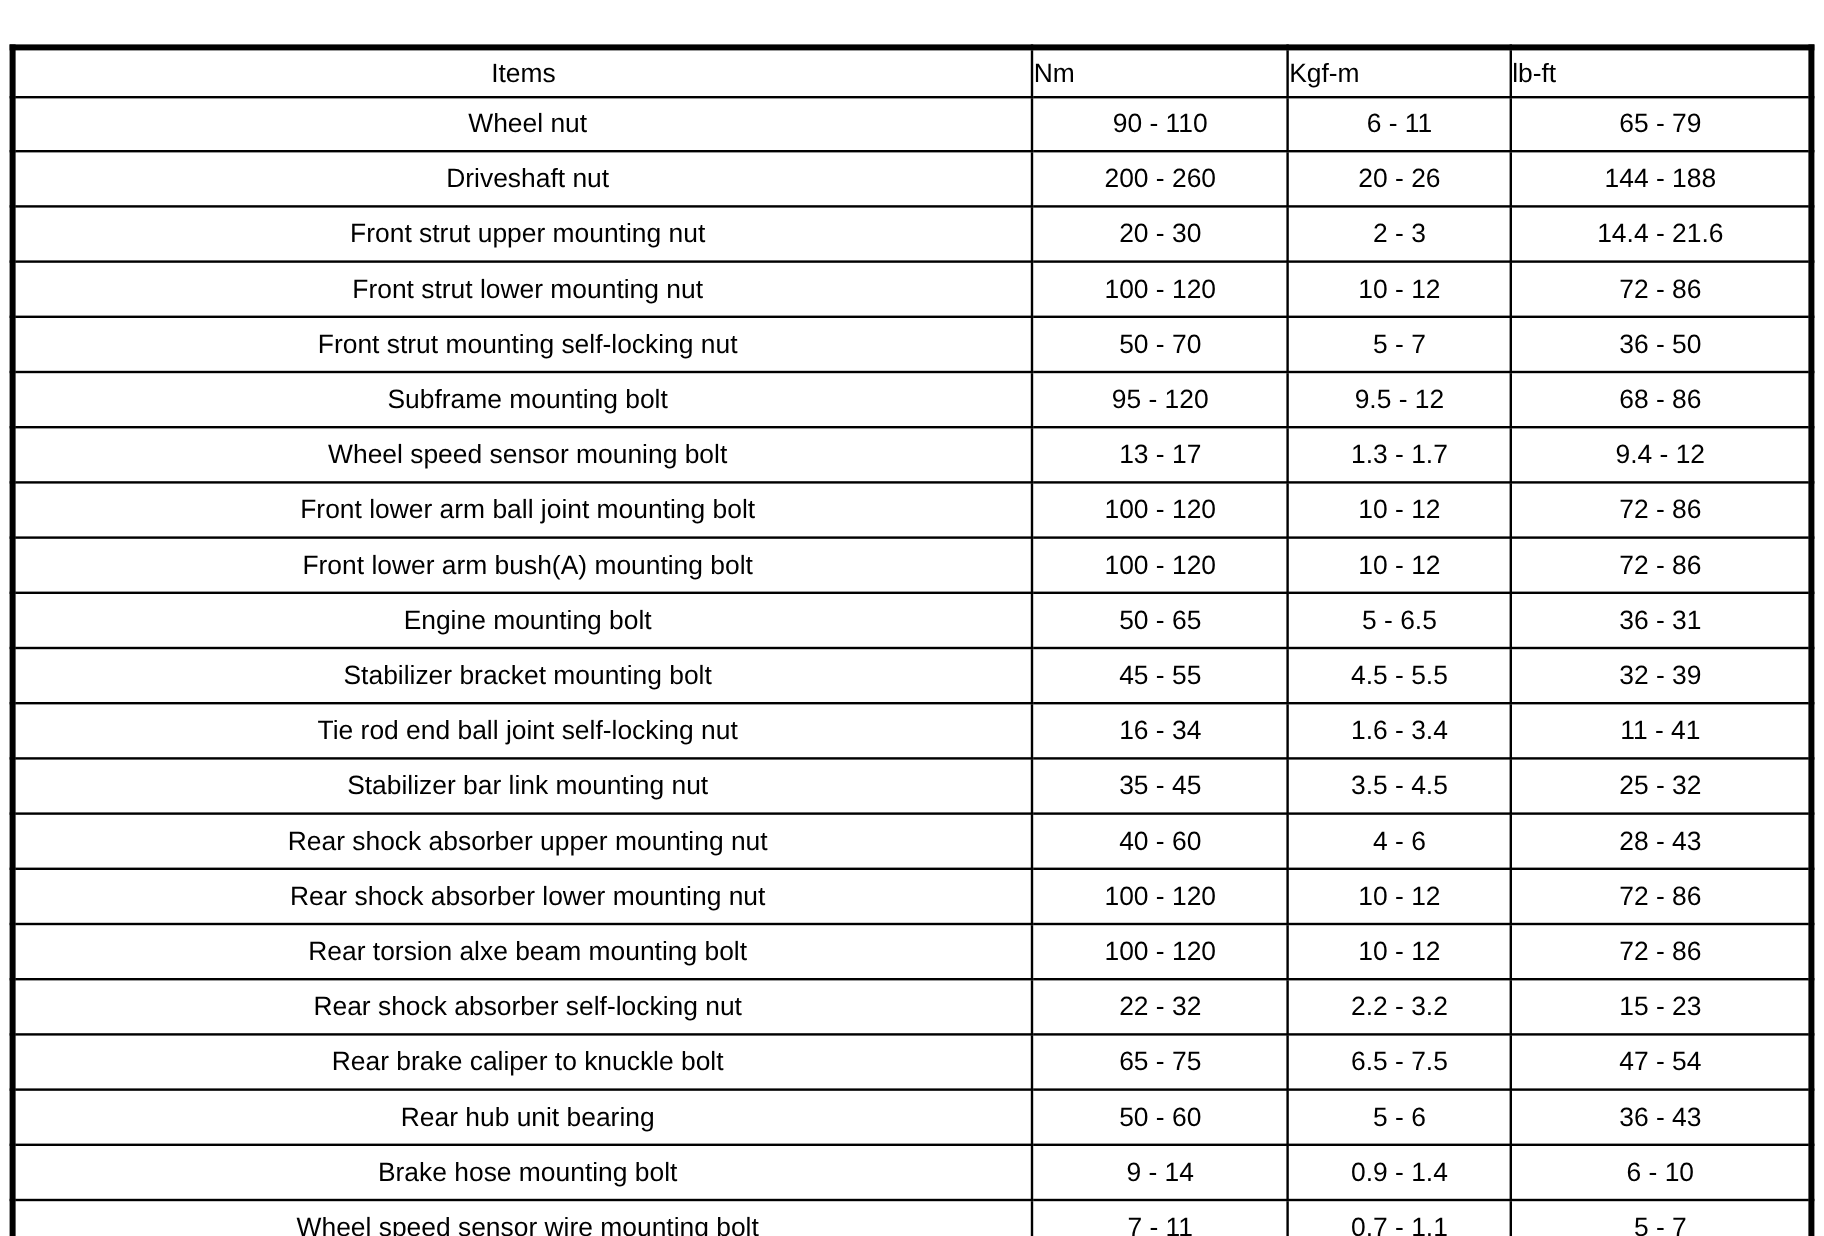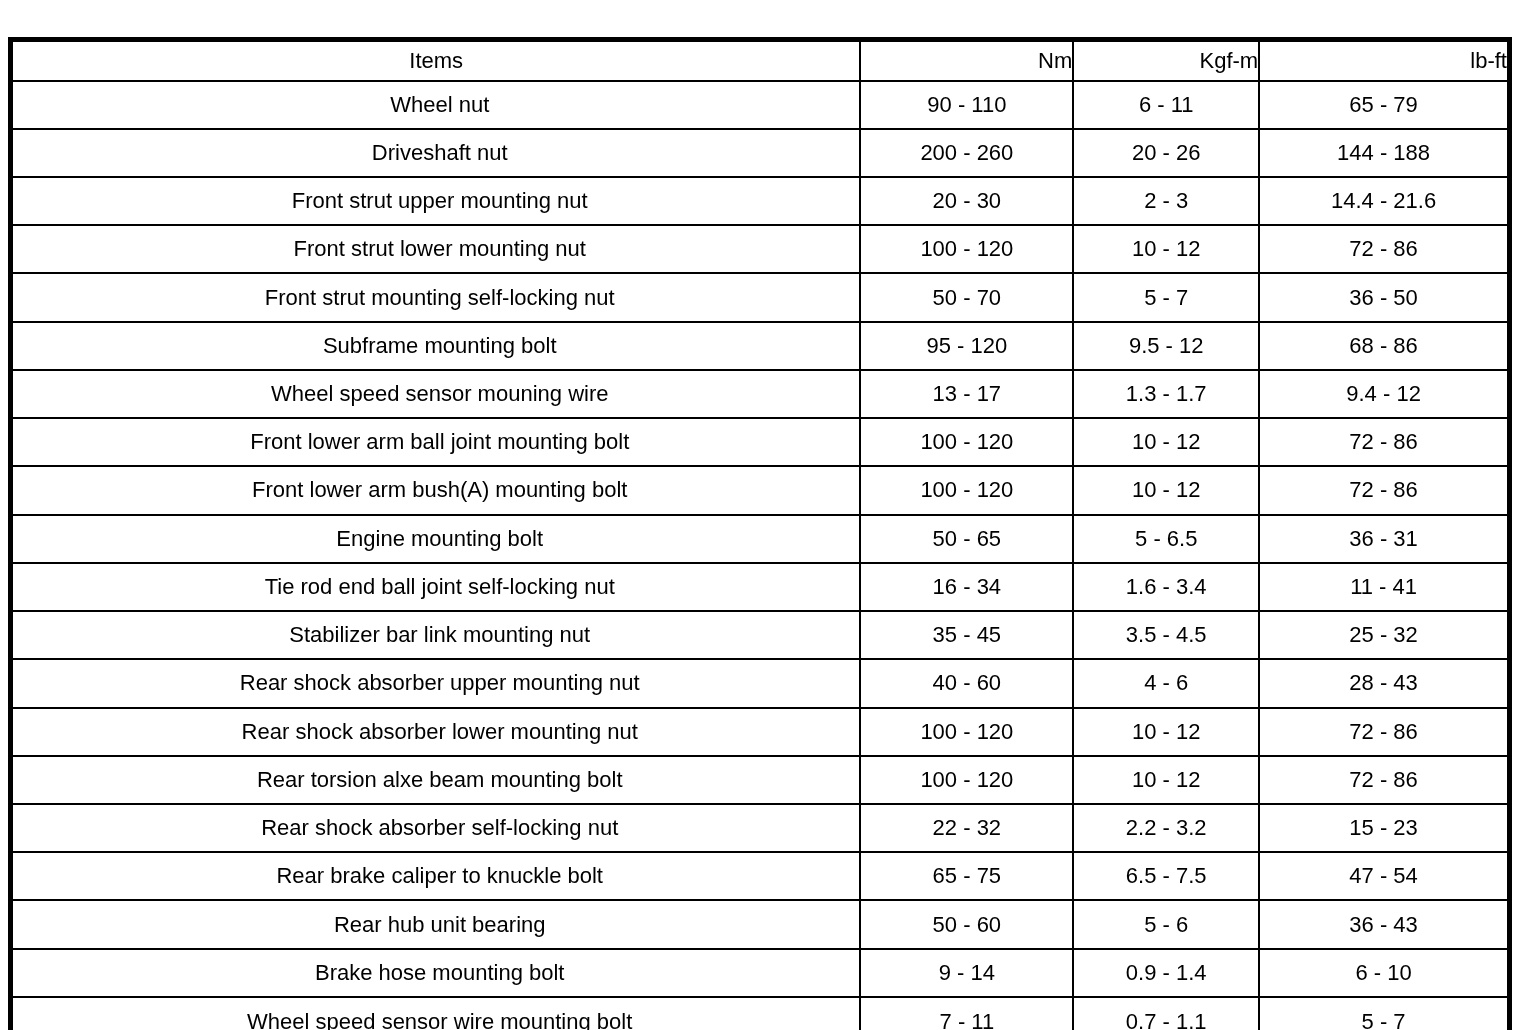--- a/index.html
+++ b/index.html
@@ -35,21 +35,21 @@
     white-space: nowrap;
     overflow: hidden;
     vertical-align: middle;
     padding: 0;
   }
   .spec thead tr {
     height: 41px;
   }
   .spec th {
     font-weight: normal;
-    text-align: right;
+    text-align: left;
   }
   .spec th.items {
     text-align: center;
   }
   .spec td.items {
     text-align: center;
     padding-left: 7px;
   }
   .spec td.num {
     text-align: center;
@@ -105,21 +105,21 @@
           <td class="num">5 - 7</td>
           <td class="num">36 - 50</td>
         </tr>
         <tr>
           <td class="items">Subframe mounting bolt</td>
           <td class="num">95 - 120</td>
           <td class="num">9.5 - 12</td>
           <td class="num">68 - 86</td>
         </tr>
         <tr>
-          <td class="items">Wheel speed sensor mouning wire</td>
+          <td class="items">Wheel speed sensor mouning bolt</td>
           <td class="num">13 - 17</td>
           <td class="num">1.3 - 1.7</td>
           <td class="num">9.4 - 12</td>
         </tr>
         <tr>
           <td class="items">Front lower arm ball joint mounting bolt</td>
           <td class="num">100 - 120</td>
           <td class="num">10 - 12</td>
           <td class="num">72 - 86</td>
         </tr>
@@ -127,20 +127,26 @@
           <td class="items">Front lower arm bush(A) mounting bolt</td>
           <td class="num">100 - 120</td>
           <td class="num">10 - 12</td>
           <td class="num">72 - 86</td>
         </tr>
         <tr>
           <td class="items">Engine mounting bolt</td>
           <td class="num">50 - 65</td>
           <td class="num">5 - 6.5</td>
           <td class="num">36 - 31</td>
+        </tr>
+        <tr>
+          <td class="items">Stabilizer bracket mounting bolt</td>
+          <td class="num">45 - 55</td>
+          <td class="num">4.5 - 5.5</td>
+          <td class="num">32 - 39</td>
         </tr>
         <tr>
           <td class="items">Tie rod end ball joint self-locking nut</td>
           <td class="num">16 - 34</td>
           <td class="num">1.6 - 3.4</td>
           <td class="num">11 - 41</td>
         </tr>
         <tr>
           <td class="items">Stabilizer bar link mounting nut</td>
           <td class="num">35 - 45</td>

